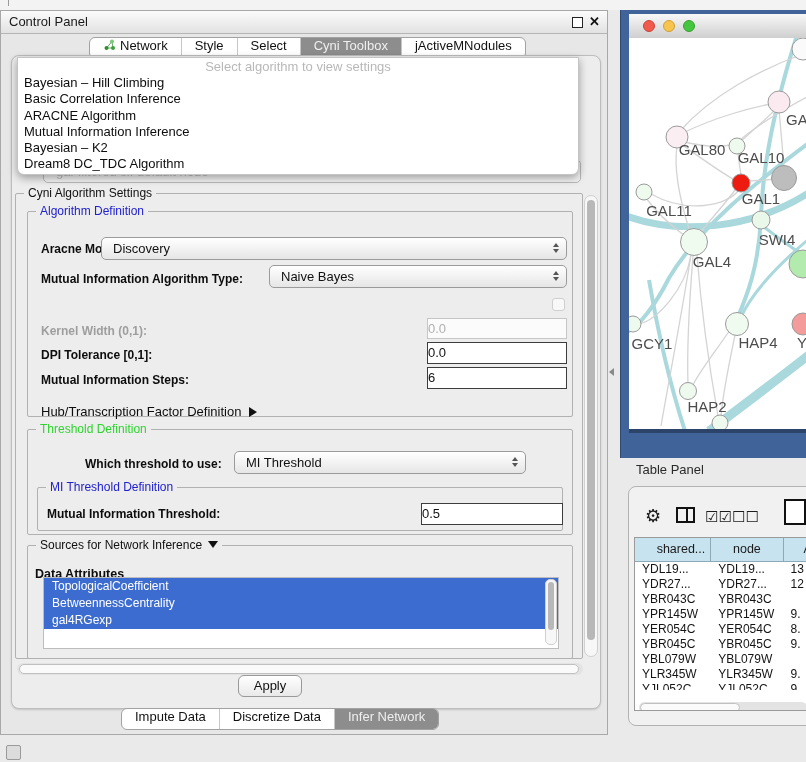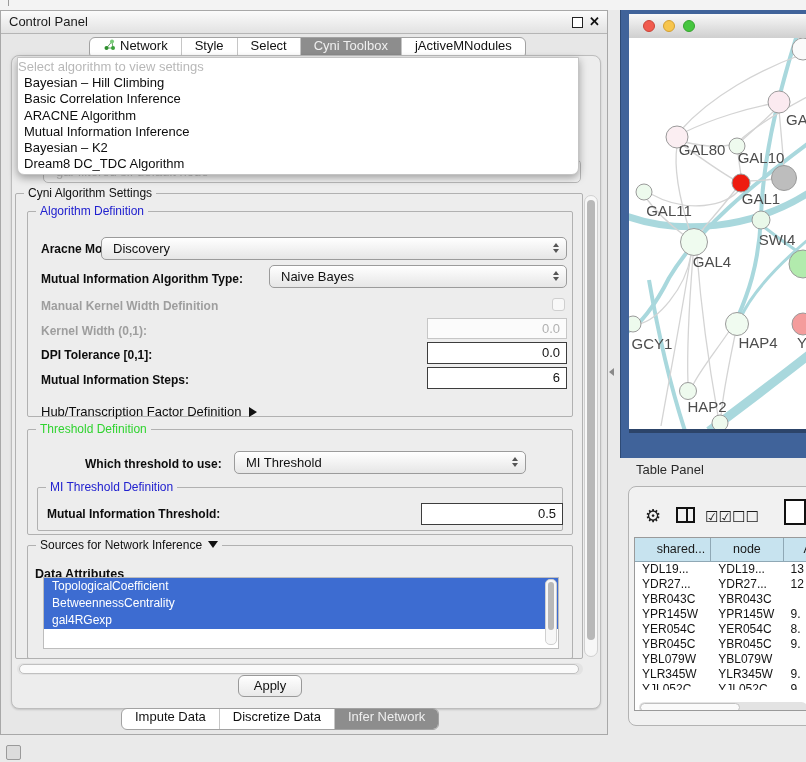--- a/index.html
+++ b/index.html
@@ -17,34 +17,34 @@
   .cp-title{left:8px;top:3px;font-size:13px;color:#1a1a1a}
   .float-box{right:24px;top:6px;width:9px;height:9px;border:1.5px solid #222;background:#fff}
   .close-x{right:7px;top:3px;font-size:13px;font-weight:bold;color:#111}
   .tabgroup{display:flex;border:1px solid #a2a2a2;border-radius:6px;overflow:hidden;background:#fff;height:22px;box-sizing:border-box}
   .tab{display:flex;align-items:flex-start;gap:4px;padding:0 13px;font-size:13px;color:#111;border-left:1px solid #c6c6c6;white-space:nowrap;cursor:default}
   .tab:first-child{border-left:none}
   .tab.sel{background:var(--sel-gray);color:#efefef}
   #cp-inner{left:10px;top:44px;width:588px;height:652px;background:#ededed;border:1px solid #bdbdbd;border-radius:8px;box-shadow:0 1px 2px rgba(0,0,0,.15)}
   .ghost-combo{left:42px;top:148px;width:538px;height:24px;background:#f3f3f3;border:1px solid #b9b9b9;border-radius:5px;z-index:1;font-size:13px;color:#c0c0c0;line-height:24px;padding-left:12px;box-sizing:border-box}
   #algo-popup{left:16px;top:46px;width:562px;height:118px;background:#fff;border:1px solid #c4c4c4;border-radius:0 0 7px 7px;box-shadow:0 3px 9px rgba(0,0,0,.35);z-index:5;box-sizing:border-box}
-  .algo-ph{font-size:13px;color:#b8b8b8;height:17px;line-height:17px}
+  .algo-ph{text-align:center;font-size:13px;color:#b8b8b8;height:17px;line-height:17px}
   .algo-item{font-size:13px;color:#0d0d0d;height:16.3px;line-height:16.3px;padding-left:6px}
   .algo-item.bold{font-weight:normal}
   .groupbox{border:1px solid #b1b1b1;border-radius:2px;box-sizing:border-box}
   .grouptitle{position:absolute;top:-8px;left:8px;background:#ededed;padding:0 4px;font-size:12px;color:#111;white-space:nowrap}
   .gt-blue{color:var(--blue-title)} .gt-green{color:var(--green-title)}
   .lbl{position:absolute;font-size:12px;font-weight:bold;color:#0d0d0d;white-space:nowrap}
   .lbl.dis{color:#9e9e9e}
   .combo{position:absolute;height:23px;background:linear-gradient(#ffffff,#e6e6e6);border:1px solid #9b9b9b;border-radius:5px;box-sizing:border-box;font-size:13px;color:#111;line-height:21px;padding-left:11px}
   .arrows{position:absolute;right:7px;top:5px}
   .arrows i{display:block;width:0;height:0;border-left:3.5px solid transparent;border-right:3.5px solid transparent}
   .arrows .up{border-bottom:4px solid #555;margin-bottom:2px}
   .arrows .dn{border-top:4px solid #555}
-  .field{position:absolute;background:#fff;border:1px solid #3d3d3d;box-sizing:border-box;font-size:13px;color:#111;text-align:right;padding-right:6px;line-height:19px}
+  .field{position:absolute;background:#fff;border:1px solid #3d3d3d;box-sizing:border-box;font-size:13px;color:#111;text-align:left;padding-right:6px;line-height:19px}
   .field.dis{border:1px solid #c6c6c6;color:#b0b0b0;background:#fbfbfb}
   .checkbox{position:absolute;width:13px;height:13px;border:1px solid #cfcfcf;border-radius:3px;background:#f8f8f8;box-sizing:border-box}
   .tri-right{display:inline-block;width:0;height:0;border-top:5px solid transparent;border-bottom:5px solid transparent;border-left:8px solid #111;margin-left:8px;vertical-align:-1px}
   .tri-down{display:inline-block;width:0;height:0;border-left:5px solid transparent;border-right:5px solid transparent;border-top:7px solid #111;margin-left:6px;vertical-align:1px}
   .plain-lbl{position:absolute;font-size:13px;color:#0d0d0d;white-space:nowrap}
   #attr-list{left:42px;top:566px;width:516px;height:72px;background:#fff;border:1px solid #bdbdbd;box-sizing:border-box;overflow:hidden}
   .attr-item{height:17px;line-height:17px;font-size:12px;color:#fff;background:var(--sel-blue);padding-left:8px}
   .vscroll{background:#f7f7f7;border:1px solid #d0d0d0;border-radius:7px;box-sizing:border-box}
   .vthumb{position:absolute;left:2px;right:2px;background:#b8b8b8;border-radius:6px}
   .hscroll{background:#e3e3e3;border-radius:6px}
@@ -149,21 +149,20 @@
         </span>
     </div>
     <span class="lbl" style="left:40px;top:261px">Mutual Information Algorithm Type:</span>
     <div class="combo" style="left:268px;top:254px;width:298px">
       <span>Naive Bayes</span>
       <span class="arrows">
           <i class="up"></i>
           <i class="dn"></i>
         </span>
     </div>
-    <span class="lbl dis" style="left:40px;top:288px">Manual Kernel Width Definition</span>
     <span class="checkbox" style="left:551px;top:287px"></span>
     <span class="lbl dis" style="left:40px;top:313px">Kernel Width (0,1):</span>
     <div class="field dis" style="left:426px;top:307px;width:140px;height:21px">0.0</div>
     <span class="lbl" style="left:40px;top:337px">DPI Tolerance [0,1]:</span>
     <div class="field" style="left:426px;top:331px;width:140px;height:22px">0.0</div>
     <span class="lbl" style="left:40px;top:362px">Mutual Information Steps:</span>
     <div class="field" style="left:426px;top:356px;width:140px;height:22px">6</div>
 
     <span class="plain-lbl" style="left:40px;top:393px"><span>Hub/Transcription Factor Definition</span><span class="tri-right"></span></span>
 

